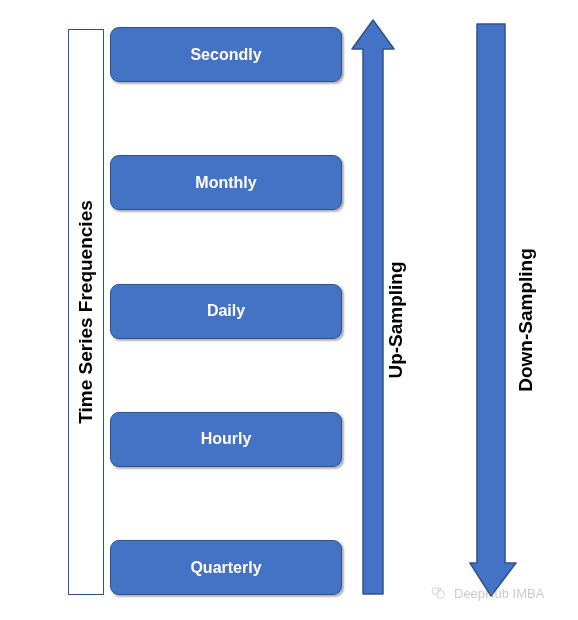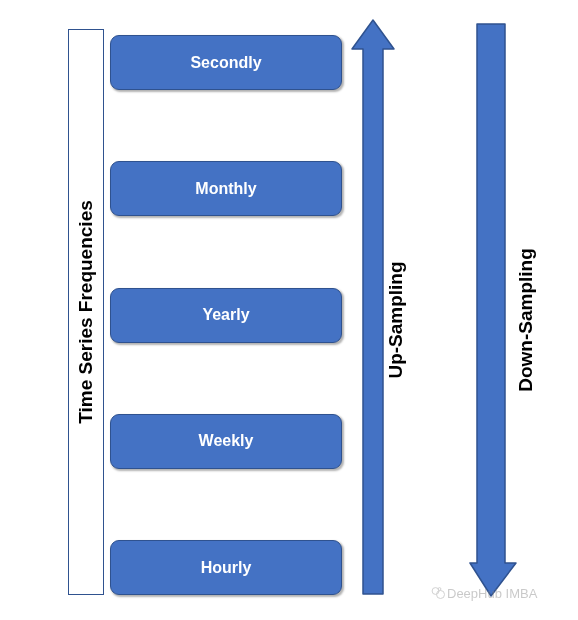--- a/index.html
+++ b/index.html
@@ -56,21 +56,20 @@
     position: relative;
     height: 55px;
     background: #4472C4;
     border: 1.5px solid #2F528F;
     border-radius: 9px;
     box-sizing: border-box;
     display: flex;
     align-items: center;
     justify-content: center;
     box-shadow: 1.5px 1.5px 2px rgba(0,0,0,0.30);
-    margin-top: 8px;
   }
   .freq-box .freq-label {
     color: #ffffff;
     font-size: 16px;
     font-weight: bold;
   }
 
   
   .arrow {
     position: absolute;
@@ -116,20 +115,21 @@
     justify-content: center;
   }
 
   
   .watermark {
     position: absolute;
     left: 430px;
     top: 585px;
     display: flex;
     align-items: center;
+    gap: 7px;
     opacity: 0.45;
   }
   .watermark .wm-logo {
     width: 17px;
     height: 17px;
     position: relative;
   }
   .watermark .wm-text {
     font-size: 13px;
     color: #8a8a8a;
@@ -146,27 +146,27 @@
   </div>
 
   <div class="freq-col">
     <div class="freq-box">
       <span class="freq-label">Secondly</span>
     </div>
     <div class="freq-box">
       <span class="freq-label">Monthly</span>
     </div>
     <div class="freq-box">
-      <span class="freq-label">Yearly</span>
-    </div>
-    <div class="freq-box">
-      <span class="freq-label">Weekly</span>
+      <span class="freq-label">Daily</span>
     </div>
     <div class="freq-box">
       <span class="freq-label">Hourly</span>
+    </div>
+    <div class="freq-box">
+      <span class="freq-label">Quarterly</span>
     </div>
   </div>
 
   <div class="arrow" id="up-arrow">
     <svg width="46" height="578" viewBox="0 0 46 578">
       <polygon points="23,2 44,31 33,31 33,576 13,576 13,31 2,31" fill="#4472C4" stroke="#2F528F" stroke-width="1.5" stroke-linejoin="round"></polygon>
     </svg>
   </div>
   <div class="arrow-text" id="up-arrow-text">
     <span>Up-Sampling</span>

